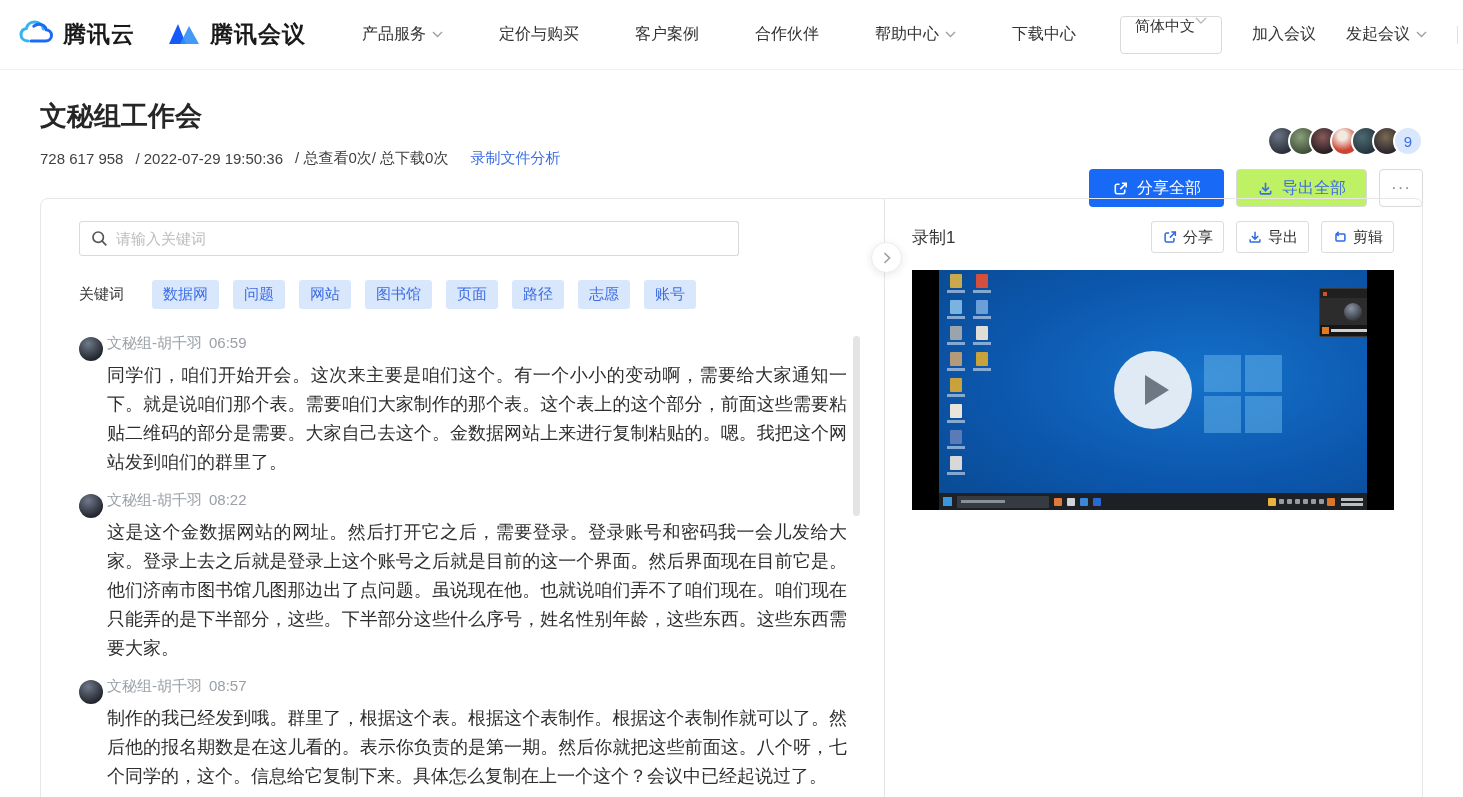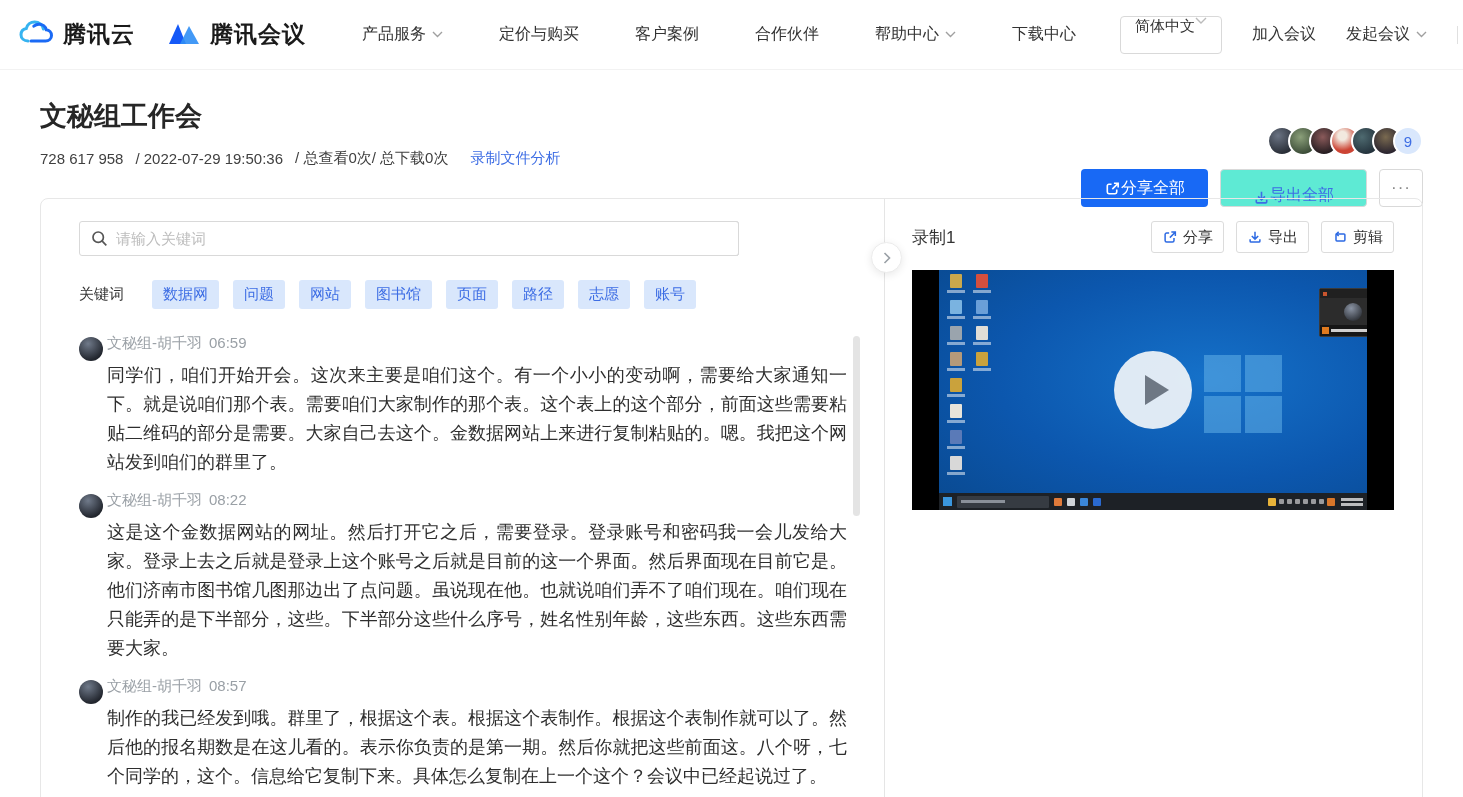--- a/index.html
+++ b/index.html
@@ -32,23 +32,23 @@
   .avatar:nth-child(1){ margin-left:0; }
   .avatar:nth-child(2){ background:radial-gradient(circle at 40% 35%, #8ba07a, #3a4a36 75%); }
   .avatar:nth-child(3){ background:radial-gradient(circle at 45% 35%, #8a5a5a, #241c20 75%); }
   .avatar:nth-child(4){ background:radial-gradient(circle at 40% 30%, #f2e9df 18%, #cc4434 62%); }
   .avatar:nth-child(5){ background:radial-gradient(circle at 35% 35%, #4e6a70, #22303a 75%); }
   .avatar:nth-child(6){ background:radial-gradient(circle at 45% 35%, #7a6a50, #2c2630 72%); }
   .badge-count { width:30px; height:30px; border-radius:50%; border:2px solid #fff; margin-left:-9px;
                  background:#d9e7fc; color:#3d6de4; font-size:15px; display:flex; align-items:center; justify-content:center; }
   .head-buttons { display:flex; gap:12px; }
   .btn { height:38px; border-radius:4px; display:flex; align-items:center; justify-content:center;
-         font-size:16px; cursor:pointer; border:1px solid transparent; }
+         gap:8px; font-size:16px; cursor:pointer; border:1px solid transparent; }
   .btn-primary { background:#1869f5; color:#fff; padding:0 22px; }
-  .btn-outline { background:#5eead4; border-color:#d9d9d9; color:#3d6de4; padding:0 32px;align-items:flex-end; }
+  .btn-outline { background:#bef264; border-color:#d9d9d9; color:#3d6de4; padding:0 20px; }
   .btn-more { background:#fff; border:1px solid #d9d9d9; width:44px; color:#8a8a8a;
               font-size:17px; letter-spacing:1px; }
 
   
   .card { margin:30px 40px 0; border:1px solid #e7e7e7; border-radius:8px; height:620px;
           display:flex; position:relative; }
   .left-panel { width:845px; border-right:1px solid #e5e5e5; padding:22px 0 0 38px; position:relative; }
   .search-row { display:flex; gap:20px; }
   .search-wrap { position:relative; width:536px; }
   .search-wrap svg { position:absolute; left:12px; top:9px; }

